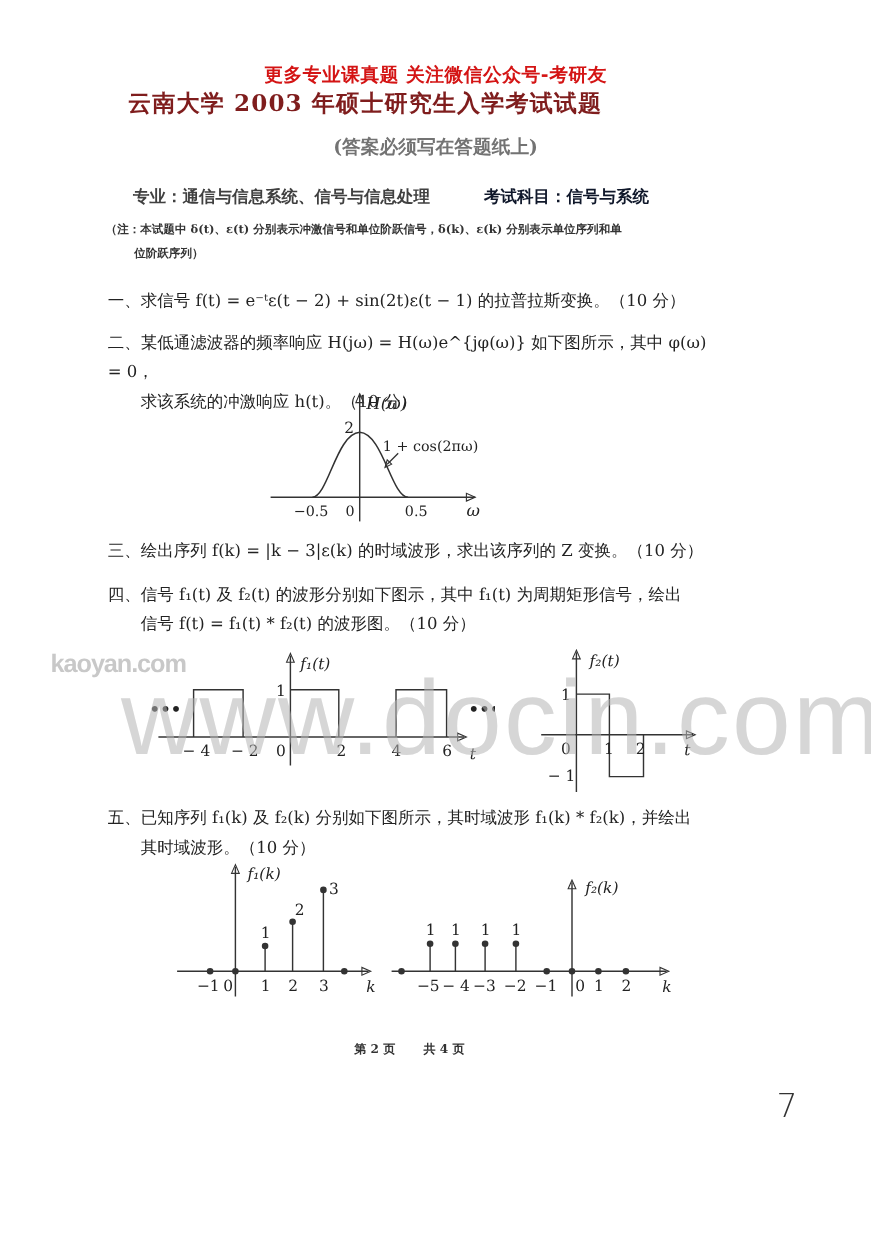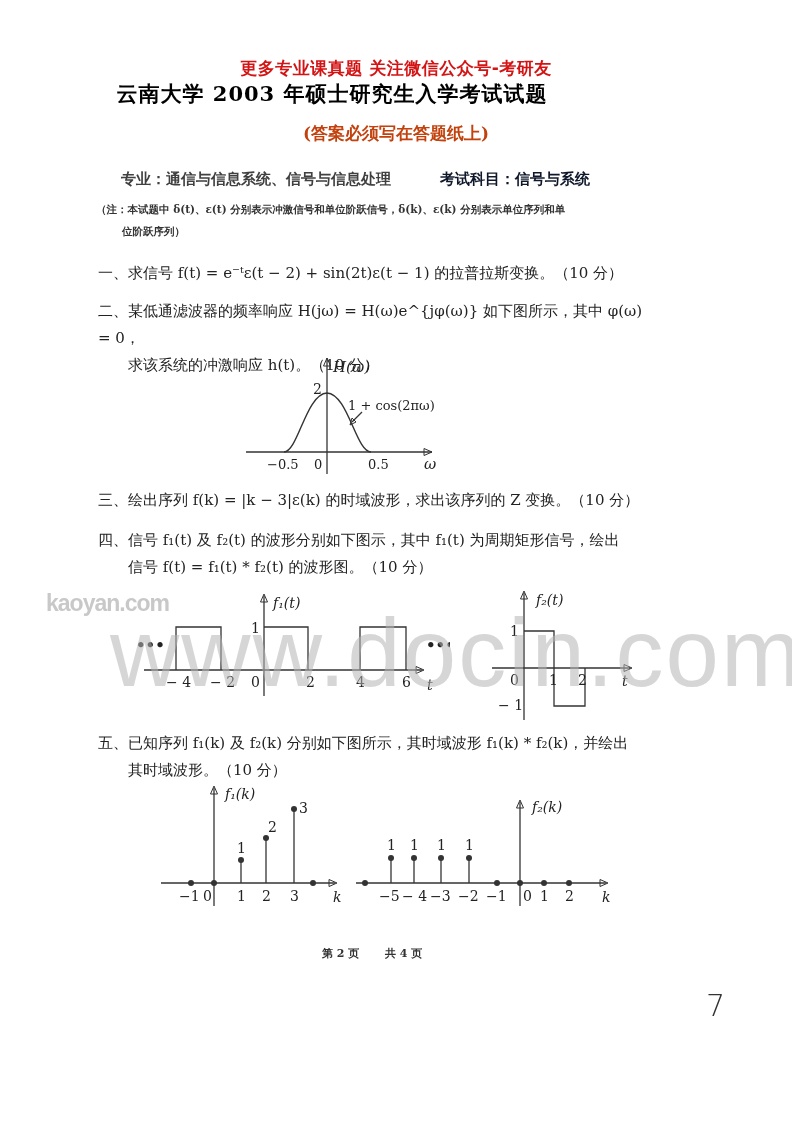--- a/index.html
+++ b/index.html
@@ -9,25 +9,25 @@
     font-family: "DejaVu Serif", "Liberation Serif", serif;
   }
   .abs { position: absolute; }
   .banner {
     left: 0; width: 792px; top: 12px; text-align: center;
     color: #d41414; font-family: "DejaVu Sans", "Liberation Sans", sans-serif;
     font-weight: bold; font-size: 17px; letter-spacing: 0.5px; margin-top: 45px;
   }
   .title {
     left: 0; width: 664px; top: 80px; text-align: center;
-    font-size: 21px; font-weight: bold; color: #000000; letter-spacing: 1px;
+    font-size: 21px; font-weight: bold; color: #7f1d1d; letter-spacing: 1px;
   }
   .subtitle {
     left: 0; width: 792px; top: 122px; text-align: center;
-    font-size: 17px; font-weight: bold; color: #c2410c;
+    font-size: 17px; font-weight: bold; color: #737373;
   }
   .major { left: 96px; top: 170px; font-size: 15px; font-weight: bold; color: #404040; margin-left: 25px; }
   .subject { left: 440px; top: 170px; font-size: 15px; font-weight: bold; color: #0f172a; }
   .note { left: 96px; top: 198px; font-size: 10.5px; font-weight: bold; color: #333; width: 580px; line-height: 22px; }
   .note .indent { padding-left: 26px; }
   .q { font-size: 15px; color: #222; line-height: 27px; }
   .q1 { left: 98px; top: 260px; }
   .q2 { left: 98px; top: 298px; width: 560px; }
   .q3 { left: 98px; top: 487px; }
   .q4 { left: 98px; top: 527px; width: 560px; }

